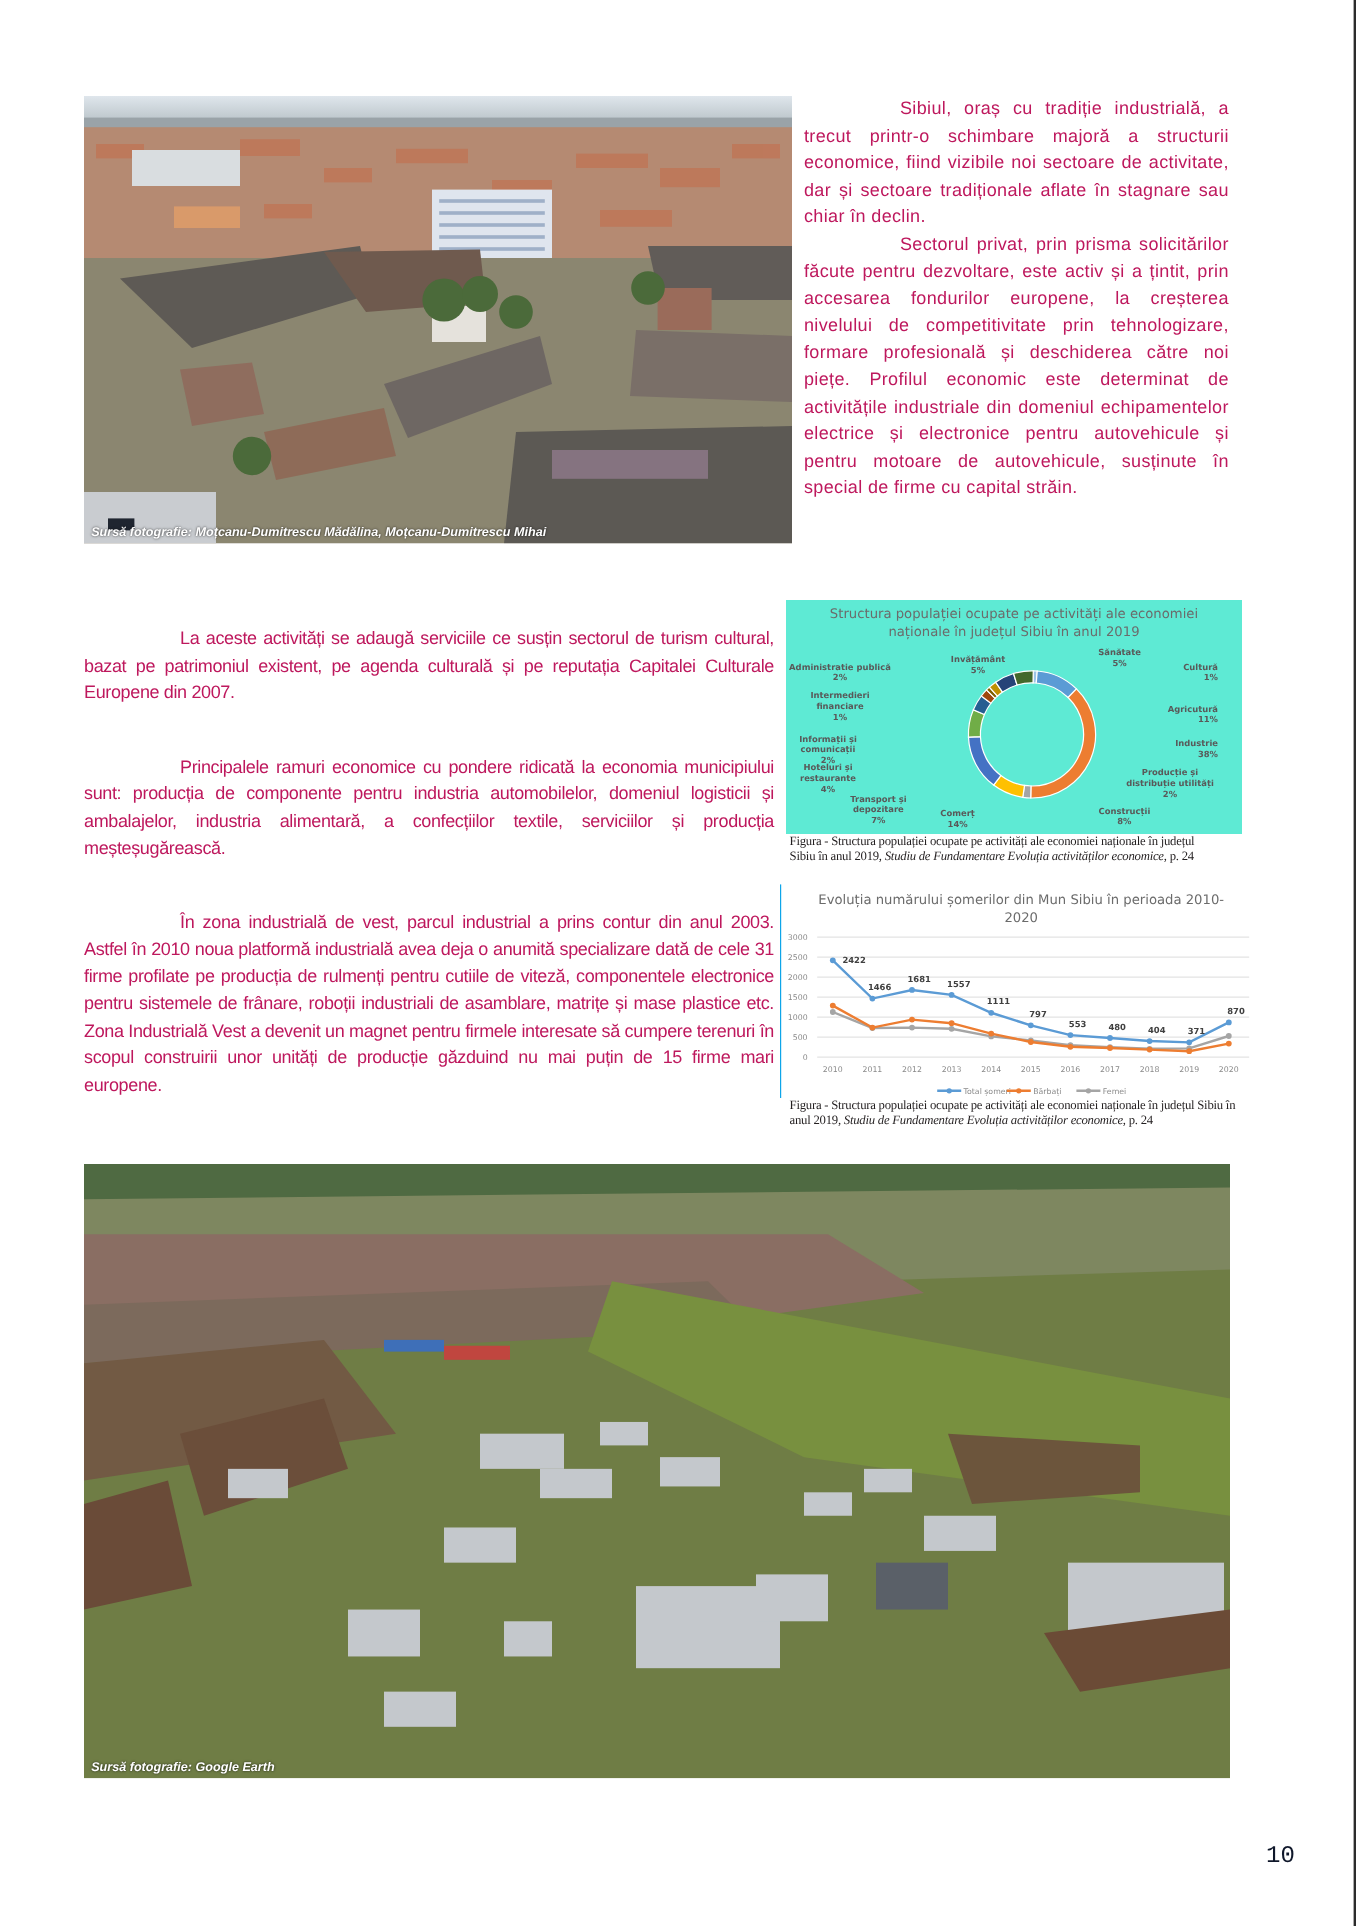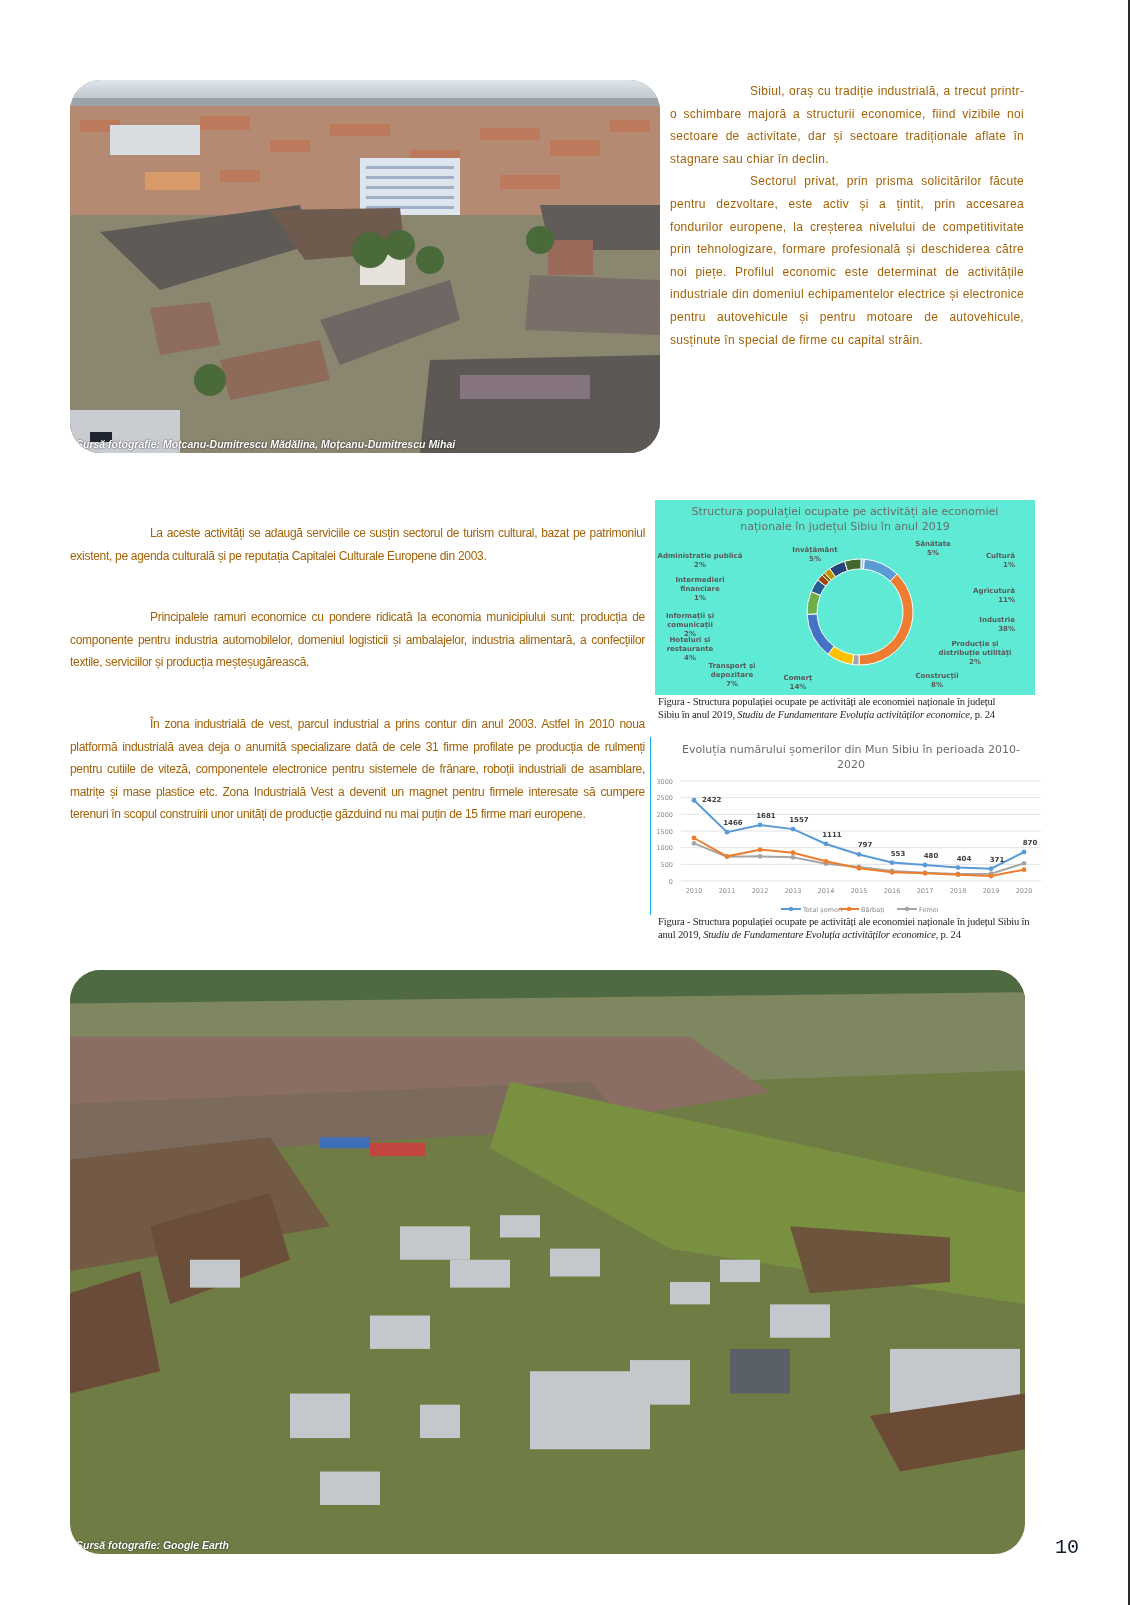--- a/index.html
+++ b/index.html
@@ -2,31 +2,31 @@
 <html><head>
 <meta charset="utf-8">
 <style>
   html, body { margin: 0; padding: 0; }
   body {
     width: 1130px; height: 1605px; position: relative; overflow: hidden;
     background: #ffffff; color: #231f20;
     font-family: "Liberation Sans", "DejaVu Sans", sans-serif;
   }
   .page-edge { position: absolute; left: 1128px; top: 0; width: 2px; height: 1605px; background: #2b2b2b; }
-  .photo { position: absolute; overflow: hidden; border-radius: 31px; }
+  .photo { position: absolute; overflow: hidden; }
   .photo svg { display: block; width: 100%; height: 100%; }
   .photo-credit {
     position: absolute; left: 6px; bottom: 3px; color: #ffffff;
     font-style: italic; font-weight: bold; font-size: 10.5px;
     text-shadow: 0 0 2px rgba(0,0,0,.8);
     font-family: "Liberation Sans", sans-serif;
   }
   .text-block {
-    position: absolute; font-size: 12px; line-height: 22.6px;
-    text-align: justify; color: #a16207;
+    position: absolute; font-size: 15px; line-height: 22.6px;
+    text-align: justify; color: #be185d;
     font-family: "Liberation Sans", sans-serif;
   }
   .text-block p { margin: 0; text-indent: 80px; }
   .text-block p.gap { margin-top: 39px; }
   .chart-box { position: absolute; background: #5eead4; }
   .chart-box svg { display: block; }
   .figure-caption {
     position: absolute; font-size: 10.6px; line-height: 12.6px; color: #231f20;
     font-family: Liberation Serif, serif; letter-spacing: -0.2px;
   }
@@ -100,21 +100,21 @@
   </svg>
   <div class="photo-credit">Sursă fotografie: Moțcanu-Dumitrescu Mădălina, Moțcanu-Dumitrescu Mihai</div>
 </div>
 
 <div class="text-block" style="left:670px; top:80px; width:354px; letter-spacing:0.3px;">
   <p>Sibiul, oraș cu tradiție industrială, a trecut printr-o schimbare majoră a structurii economice, fiind vizibile noi sectoare de activitate, dar și sectoare tradiționale aflate în stagnare sau chiar în declin.</p>
   <p>Sectorul privat, prin prisma solicitărilor făcute pentru dezvoltare, este activ și a țintit, prin accesarea fondurilor europene, la creșterea nivelului de competitivitate prin tehnologizare, formare profesională și deschiderea către noi piețe. Profilul economic este determinat de activitățile industriale din domeniul echipamentelor electrice și electronice pentru autovehicule și pentru motoare de autovehicule, susținute în special de firme cu capital străin.</p>
 </div>
 
 <div class="text-block" style="left:70px; top:522px; width:575px; letter-spacing:-0.3px;">
-  <p>La aceste activități se adaugă serviciile ce susțin sectorul de turism cultural, bazat pe patrimoniul existent, pe agenda culturală și pe reputația Capitalei Culturale Europene din 2003.</p>
+  <p>La aceste activități se adaugă serviciile ce susțin sectorul de turism cultural, bazat pe patrimoniul existent, pe agenda culturală și pe reputația Capitalei Culturale Europene din 2007.</p>
   <p class="gap">Principalele ramuri economice cu pondere ridicată la economia municipiului sunt: producția de componente pentru industria automobilelor, domeniul logisticii și ambalajelor, industria alimentară, a confecțiilor textile, serviciilor și producția meșteșugărească.</p>
   <p class="gap">În zona industrială de vest, parcul industrial a prins contur din anul 2003. Astfel în 2010 noua platformă industrială avea deja o anumită specializare dată de cele 31 firme profilate pe producția de rulmenți pentru cutiile de viteză, componentele electronice pentru sistemele de frânare, roboții industriali de asamblare, matrițe și mase plastice etc. Zona Industrială Vest a devenit un magnet pentru firmele interesate să cumpere terenuri în scopul construirii unor unități de producție găzduind nu mai puțin de 15 firme mari europene.</p>
 </div>
 
 <div class="chart-box" style="left:655px; top:500px; width:380px; height:195px;">
   <svg width="380" height="195" viewBox="0 0 380 195" id="donut-svg">
     <text x="190" y="15" text-anchor="middle" font-size="11" fill="#6b6b6b" font-family="DejaVu Sans, sans-serif">Structura populației ocupate pe activități ale economiei</text>
     <text x="190" y="30" text-anchor="middle" font-size="11" fill="#6b6b6b" font-family="DejaVu Sans, sans-serif">naționale în județul Sibiu în anul 2019</text>
     <g id="donut-slices">
         <path d="M206.05992933474667,59.01059964667138 A53,53 0 0 1 209.38506978405465,59.181715637584645 L208.55769812668584,69.14742966822905 A43,43 0 0 0 205.85994266781333,69.00859971333716 Z" fill="#9dc3e6" stroke="#ffffff" stroke-width="1"></path>
@@ -260,21 +260,21 @@
         <line x1="246" x2="266" y1="172" y2="172" stroke="#a5a5a5" stroke-width="2"></line>
         <circle cx="256" cy="172" r="2.2" fill="#a5a5a5"></circle>
         <text x="268" y="174.5" font-size="6.5" fill="#8a8a8a" font-family="DejaVu Sans, sans-serif">Femei</text>
       </g>
   </svg>
 </div>
 <div class="figure-caption" style="left:658px; top:916px; width:375px;">
   <span>Figura - Structura populației ocupate pe activități ale economiei naționale în județul Sibiu în anul 2019, </span><i>Studiu de Fundamentare Evoluția activităților economice</i><span>, p. 24</span>
 </div>
 
-<div class="photo" style="left:70px; top:970px; width:955px; height:584px;">
+<div class="photo" style="left:70px; top:970px; width:955px; height:512px;">
   <svg viewBox="0 0 955 524" preserveAspectRatio="none">
     <rect width="955" height="524" fill="#6f7d45"></rect>
     <rect width="955" height="40" fill="#4f6a42"></rect>
     <polygon points="0,30 955,20 955,90 0,120" fill="#7e8760"></polygon>
     <polygon points="0,60 620,60 700,110 560,130 0,150" fill="#8a6e63"></polygon>
     <polygon points="0,120 520,100 560,140 0,170" fill="#7c6a5c"></polygon>
     <polygon points="460,110 955,210 955,230 460,125" fill="#c9c9c2"></polygon>
     <polygon points="440,100 955,200 955,300 600,250 420,160" fill="#78903f"></polygon>
     <polygon points="0,170 200,150 260,230 0,270" fill="#725a44"></polygon>
     <polygon points="80,230 200,200 220,260 100,300" fill="#6b4e3a"></polygon>

